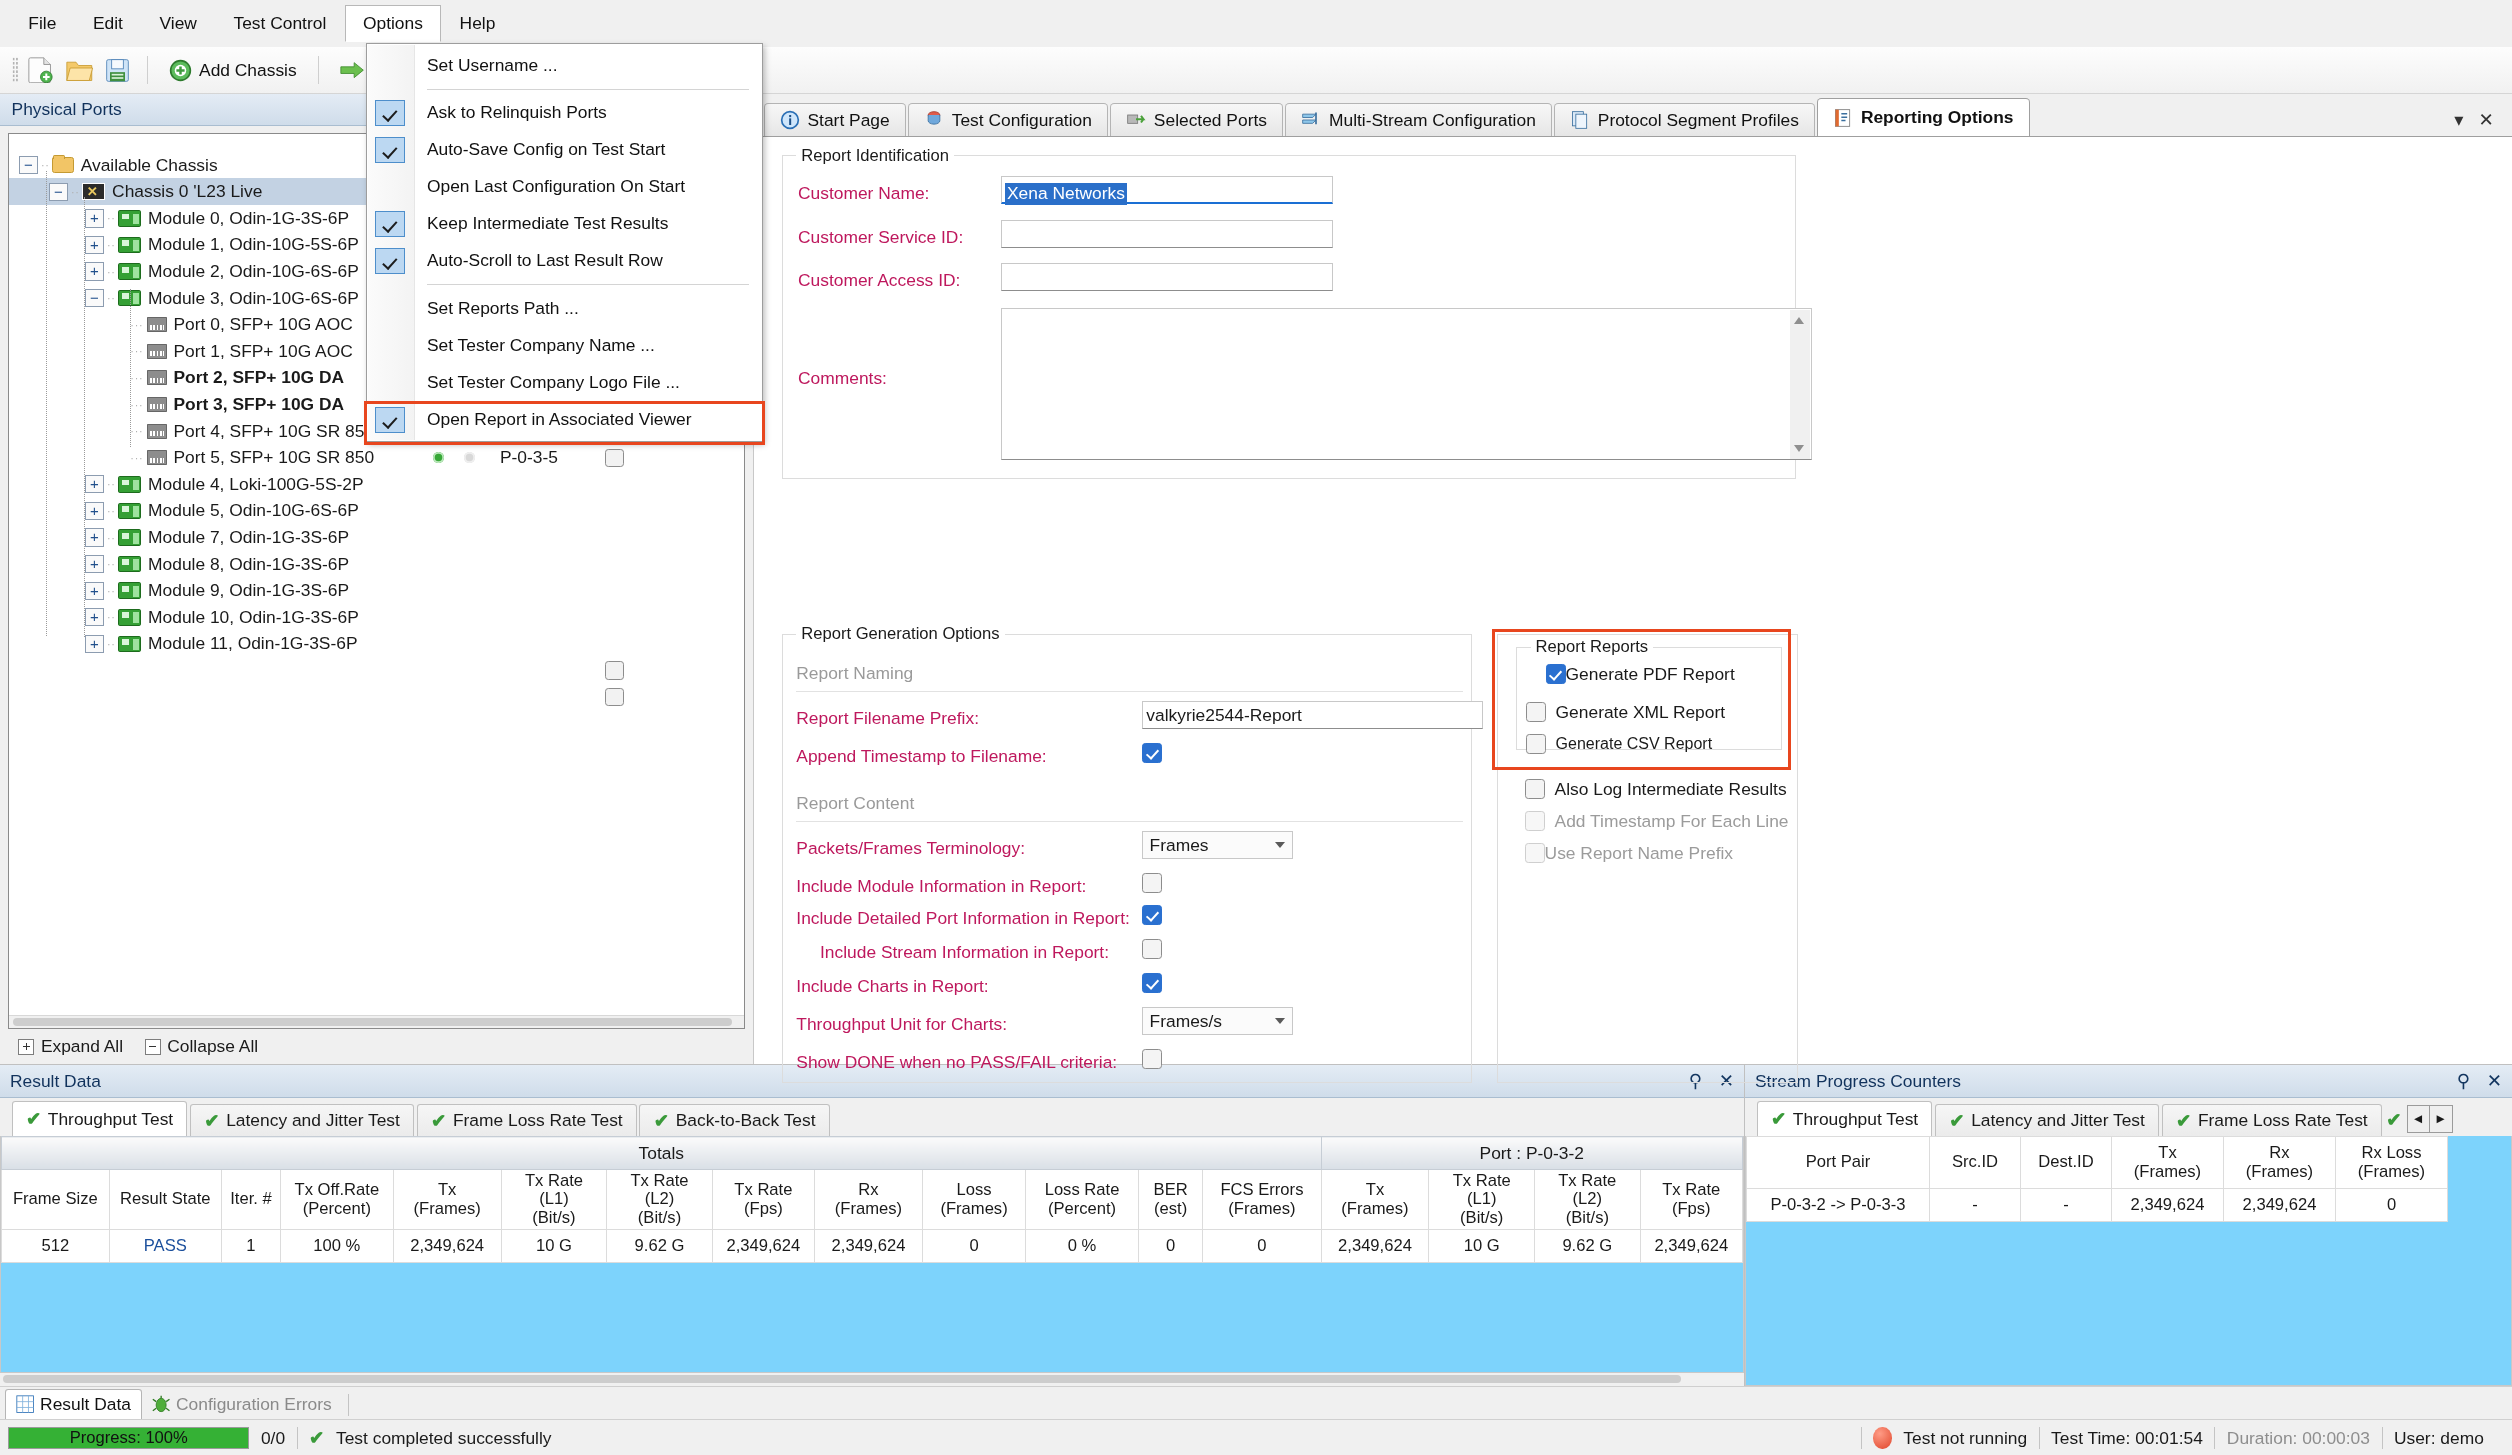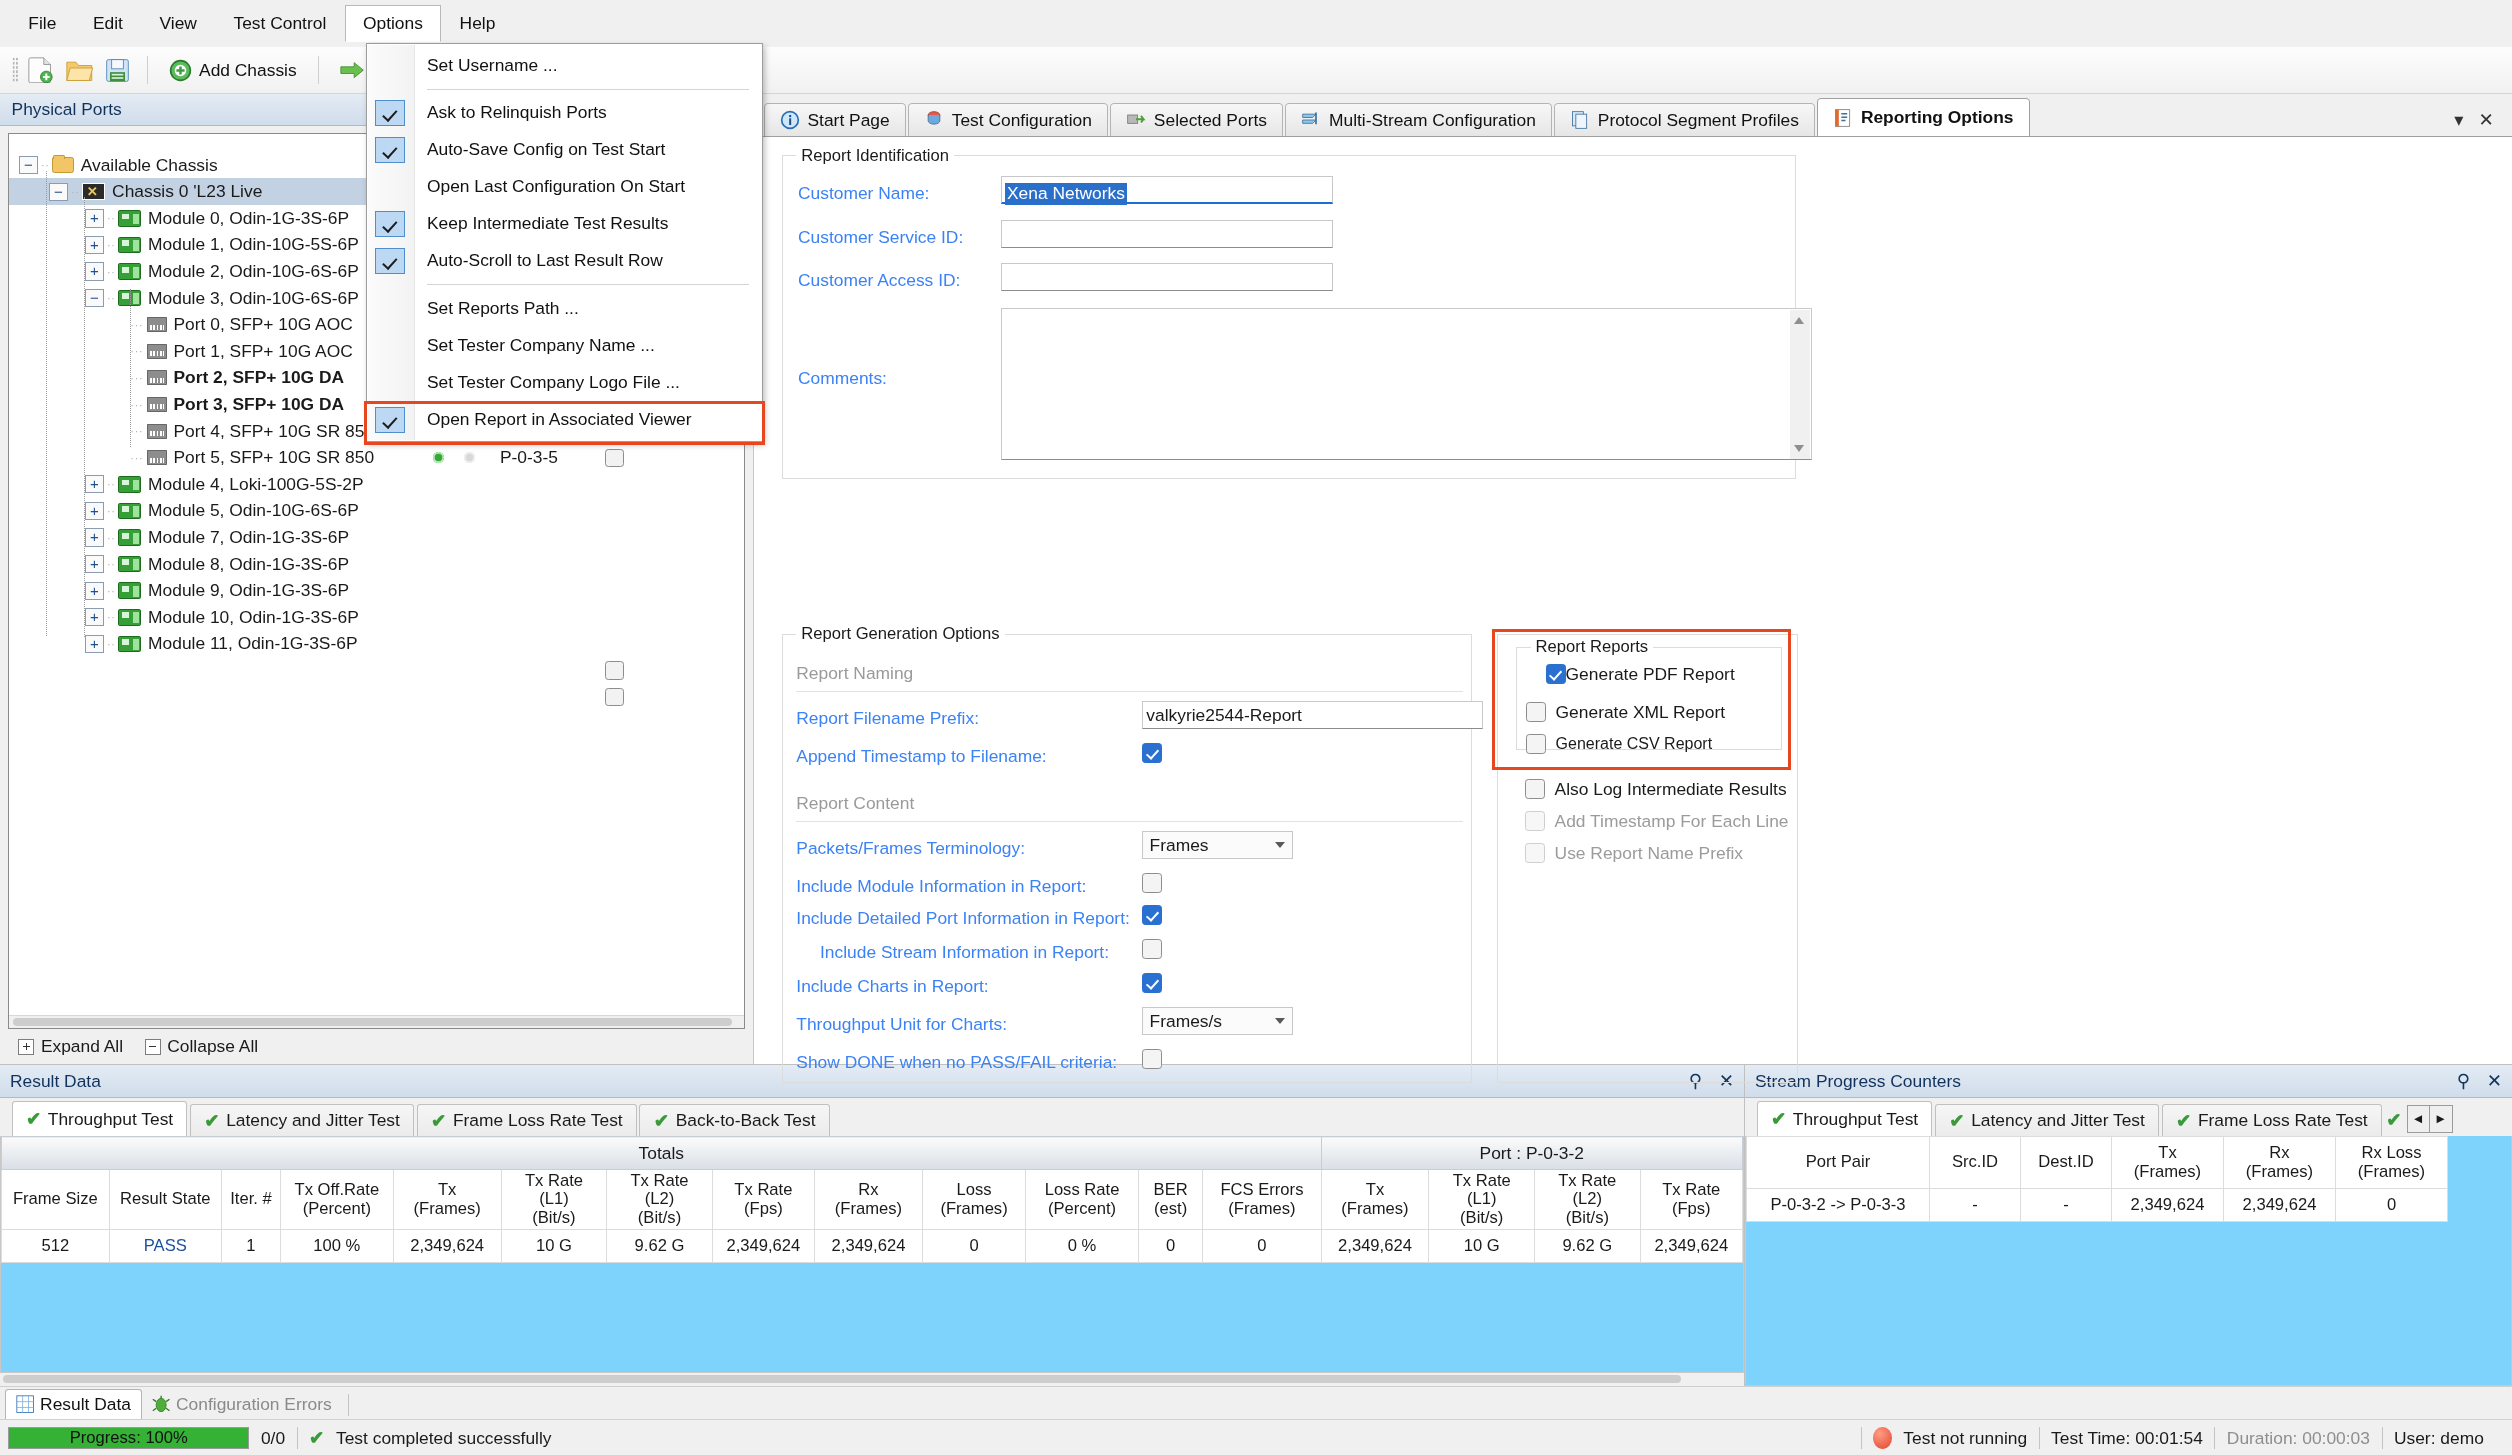--- a/index.html
+++ b/index.html
@@ -78,21 +78,21 @@
   .tab { height:33px; display:flex; align-items:center; gap:7.5px; padding:0 15px; font-size:17.4px;
          background:linear-gradient(#f7f7f7,#e6e6e6); border:0.8px solid #b4b4b4; border-bottom:none;
          border-radius:4.2px 4.2px 0 0; margin-right:2.5px; color:#111; white-space:nowrap; }
   .tab.active { background:#fff; height:38px; font-weight:bold; border-color:#9f9f9f; }
   .tab-ctl { margin-left:auto; display:flex; align-items:center; gap:15px; padding:0 18.3px 5px 0; font-size:18.3px; color:#333; }
   .tabpage { flex:1 1 auto; background:#fff; border-top:0.8px solid #9f9f9f; position:relative; padding:16.6px 0 0 0; min-height:0; }
 
   .group { position:absolute; border:0.8px solid #dcdcdc; }
   .group > .glabel { position:absolute; top:-10.8px; left:13.3px; background:#fff; padding:0 5px; font-size:16.6px; color:#1a1a1a; }
 
-  .frm-label { font-size:17.4px; color:#3b82f6; }
+  .frm-label { font-size:17.4px; color:#be185d; }
   .tbox { border:0.8px solid #c8c8c8; border-bottom:1.7px solid #8d8d8d; background:#fff; height:28px;
           display:flex; align-items:center; padding:0 3.3px; font-size:17.4px; }
   .tbox.focus { border-bottom:2.5px solid #1a6fd4; }
   .sel-text { background:#2a6fc9; color:#fff; padding:0.8px 1.7px;margin-top:8px; }
   .ta { border:0.8px solid #c8c8c8; border-bottom:1.7px solid #8d8d8d; background:#fff; position:relative; }
   .ta .sb { position:absolute; right:0.8px; top:0.8px; bottom:0.8px; width:20px; background:#f0f0f0; }
   .ta .sb .ar { position:absolute; left:4.2px; width:0;height:0;border-left:5.8px solid transparent;border-right:5.8px solid transparent;}
   .ta .sb .up { top:6.6px; border-bottom:7.5px solid #8f8f8f; }
   .ta .sb .dn { bottom:6.6px; border-top:7.5px solid #8f8f8f; }
 
@@ -590,21 +590,21 @@
           </div>
           <div id="fmt-extra" style="position:absolute;left:26.6px;top:138px;">
               <div style="display:flex;align-items:center;gap:10px;height:32px;">
                 <span class="chk"></span>
                 <span style="font-size:17.4px;">Also Log Intermediate Results</span>
               </div>
               <div style="display:flex;align-items:center;gap:10px;height:32px;">
                 <span class="chk dis"></span>
                 <span style="font-size:17.4px;color:#9b9b9b;">Add Timestamp For Each Line</span>
               </div>
-              <div style="display:flex;align-items:center;gap:10px;height:32px;">
+              <div style="display:flex;align-items:center;height:32px;">
                 <span class="chk dis"></span>
                 <span style="font-size:17.4px;color:#9b9b9b;">Use Report Name Prefix</span>
               </div>
             </div>
         </div>
 
         <div class="redbox" style="left: 738px; top: 492px; width: 299px; height: 141px; border-color: rgb(232, 70, 30);"></div>
 
       </div>
     </div>

